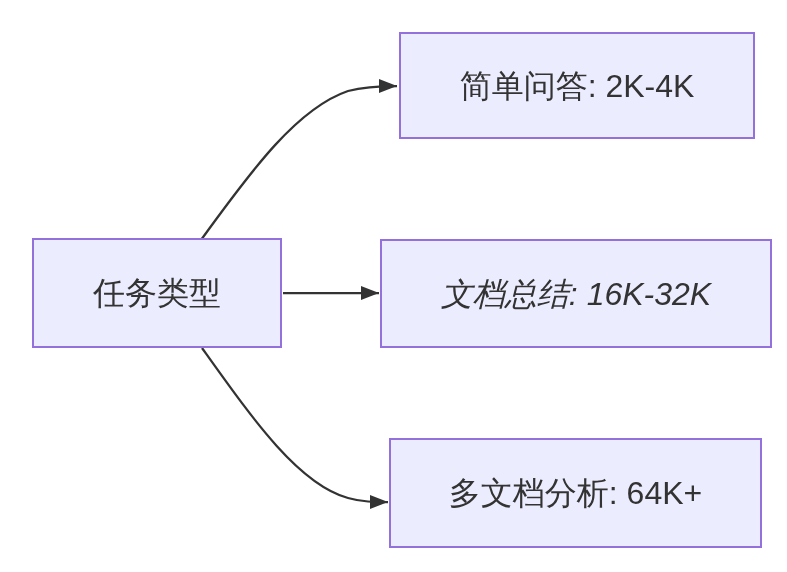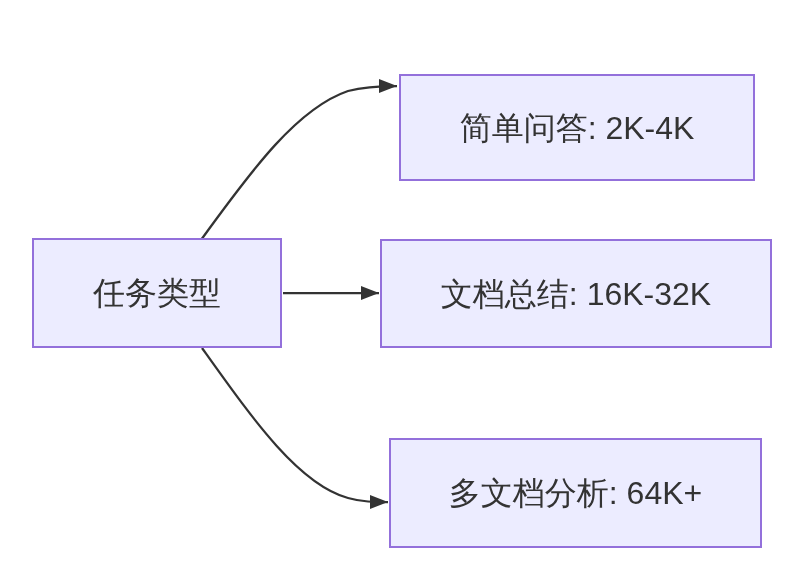--- a/index.html
+++ b/index.html
@@ -39,22 +39,22 @@
     border: 2.5px solid var(--node-border, #9370DB);
     display: flex;
     align-items: center;
     justify-content: center;
     color: var(--text, #333333);
     font-size: 32px;
     line-height: 1;
     white-space: nowrap;
   }
   .node-root { left: 32px;  top: 238px; width: 250px; height: 110px; }
-  .node-b0   { left: 399px; top: 32px;  width: 356px; height: 107px; margin-top: 42px; }
-  .node-b1   { left: 380px; top: 239px; width: 392px; height: 109px; }
+  .node-b0   { left: 399px; top: 32px;  width: 356px; height: 107px; }
+  .node-b1   { left: 380px; top: 239px; width: 392px; height: 109px; font-style: italic; }
   .node-b2   { left: 389px; top: 438px; width: 373px; height: 110px; }
 </style>
 </head>
 <body>
 
 <div class="canvas">
 
   <svg class="edges" width="787" height="572" viewBox="0 0 787 572" xmlns="http://www.w3.org/2000/svg">
     <defs>
       <marker id="arrowhead" viewBox="0 0 18 14" refX="18" refY="7" markerWidth="18" markerHeight="14" markerUnits="userSpaceOnUse" orient="auto">

